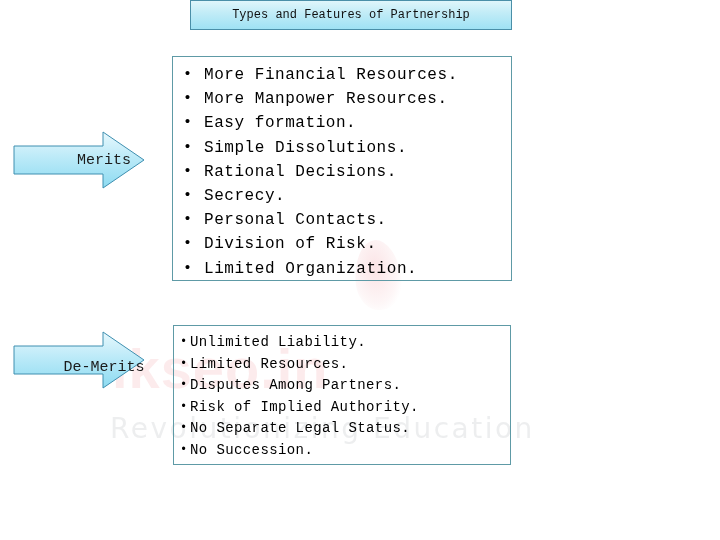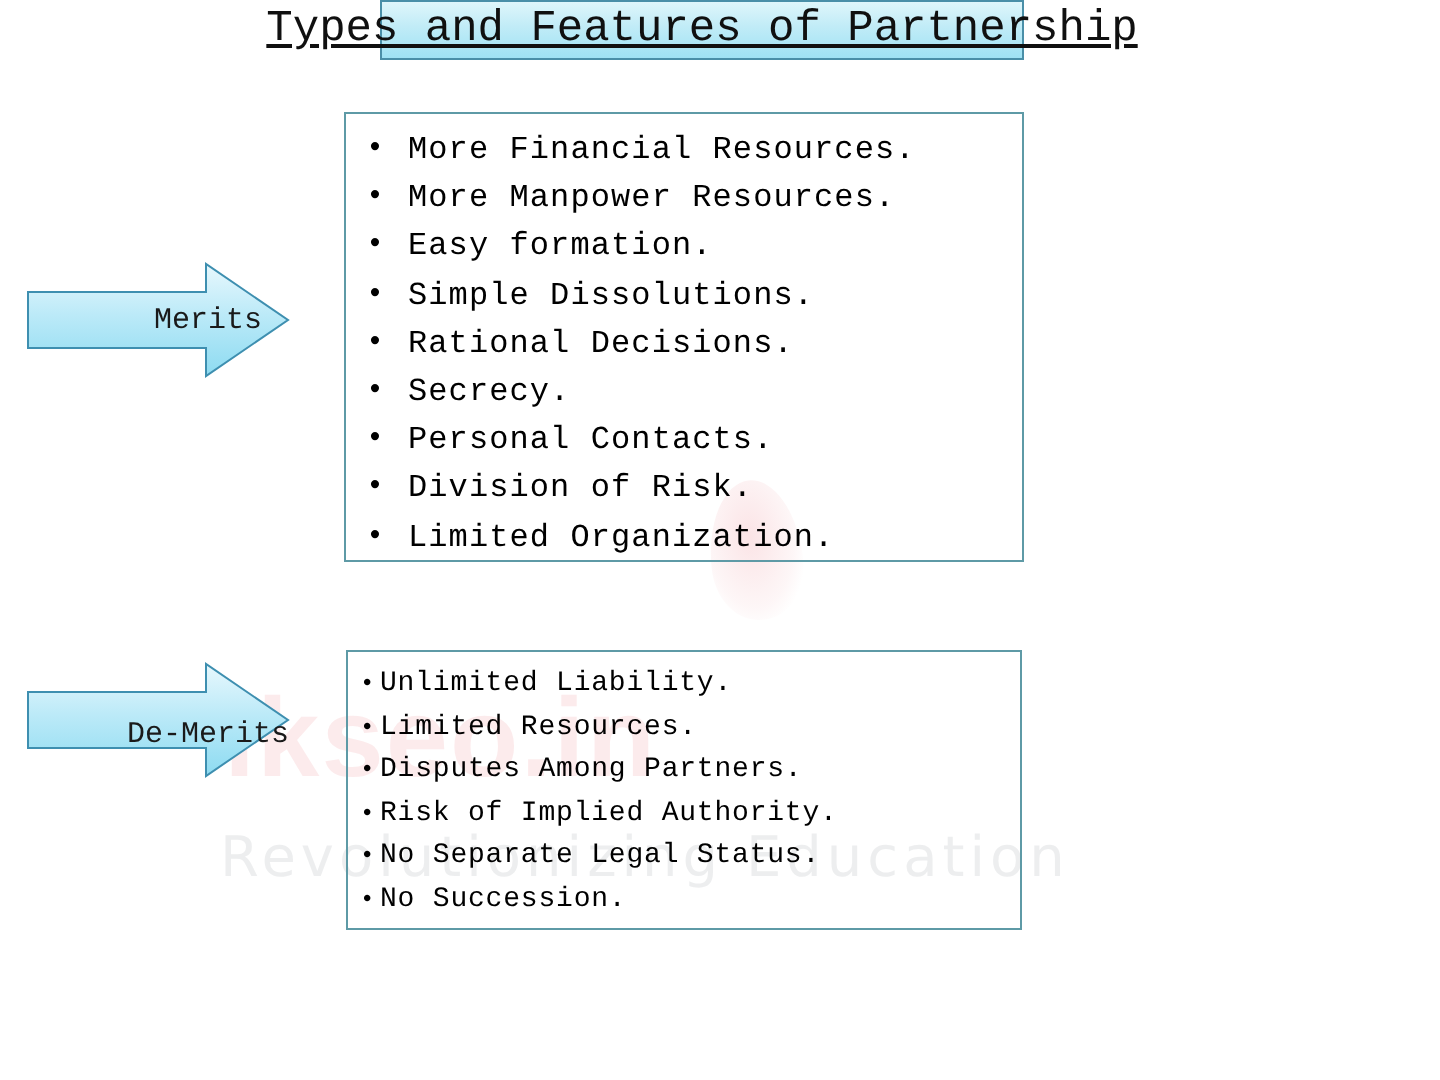--- a/index.html
+++ b/index.html
@@ -79,26 +79,25 @@
     height: 30px;
     box-sizing: border-box;
     border: 1px solid #4a8fa8;
     background: linear-gradient(to bottom, #dff6fb 0%, #c2ecf7 42%, #9fe2f4 100%);
     display: flex;
     align-items: center;
     justify-content: center;
   }
   .title-text {
     font-family: "Liberation Mono", "DejaVu Sans Mono", monospace;
-    font-size: 22px;
+    font-size: 12px;
     line-height: 18px;
     color: #101010;
     white-space: nowrap;
     letter-spacing: 0px;
-    text-decoration: underline;
   }
 
   
   .list-box {
     position: absolute;
     box-sizing: border-box;
     border: 1px solid #5e9aa6;
     background: transparent;
   }
   #merits-box {

